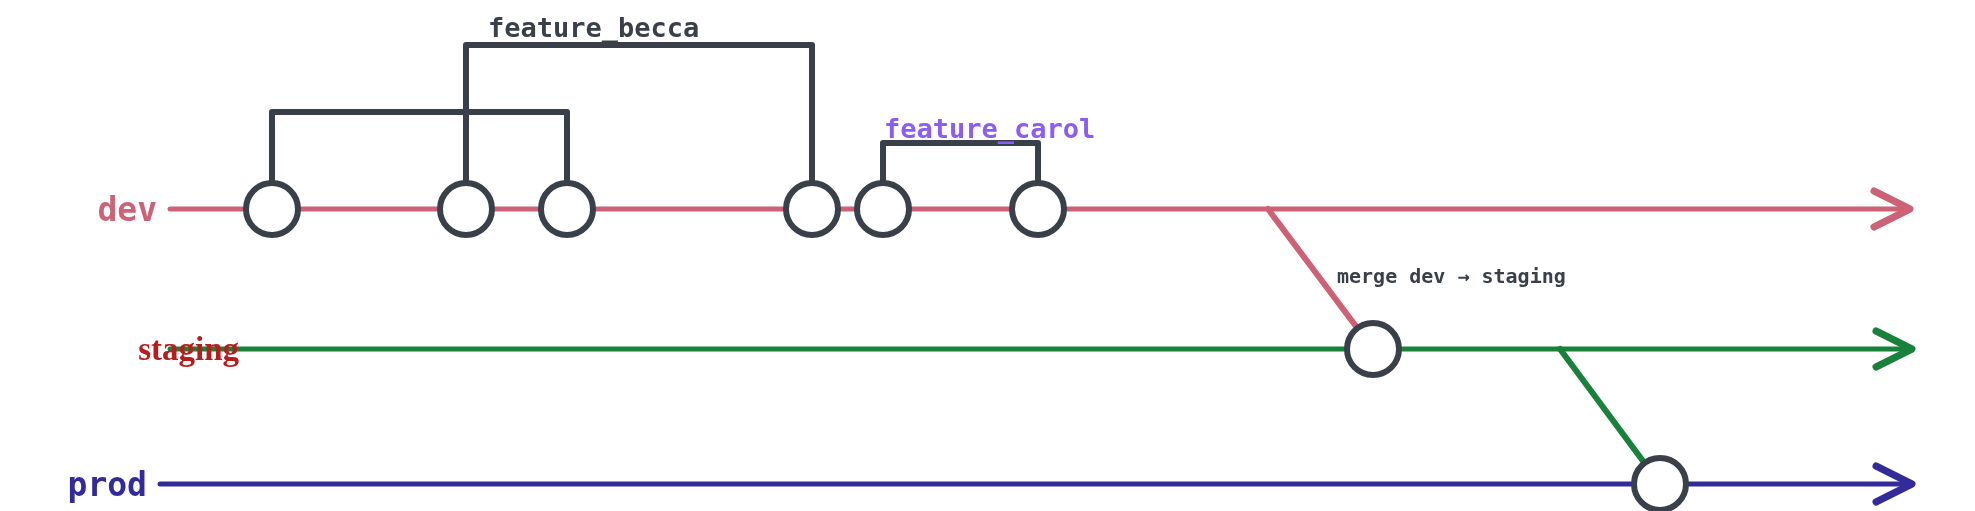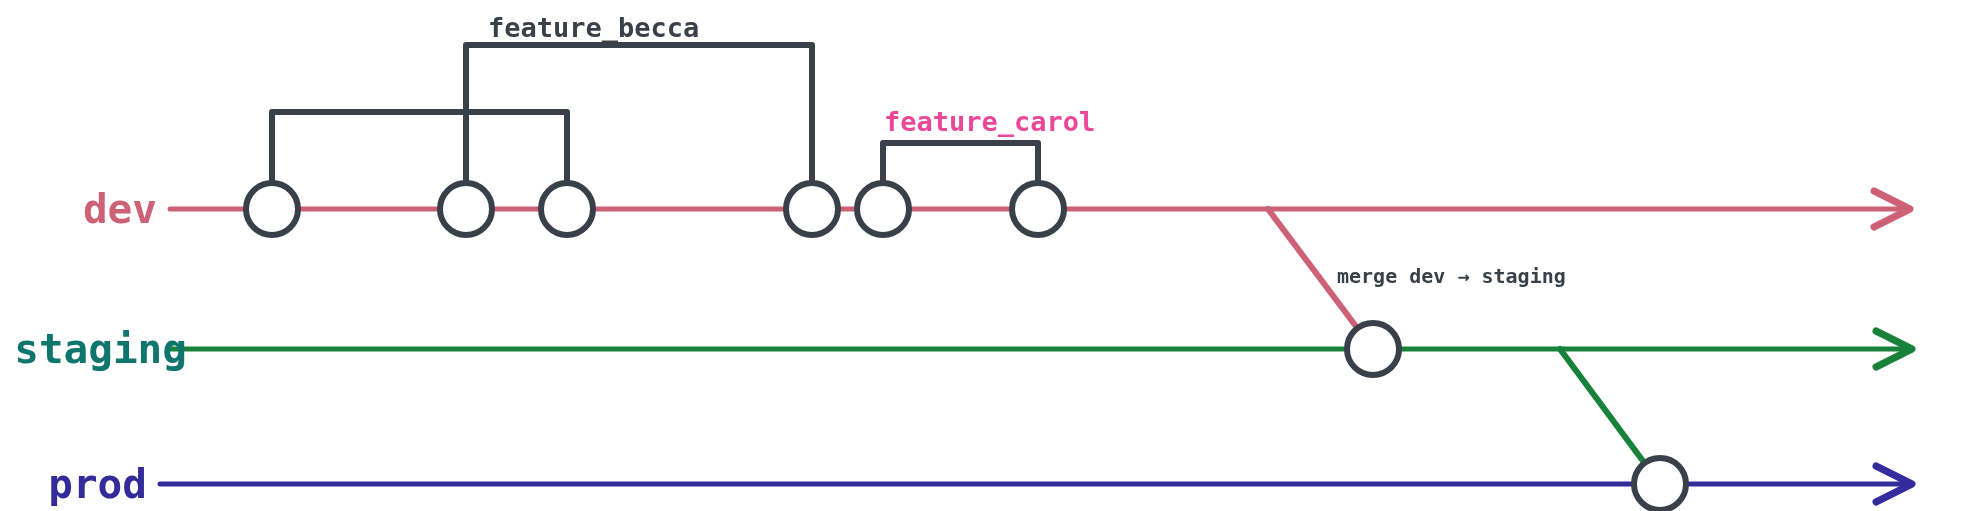--- a/index.html
+++ b/index.html
@@ -20,21 +20,21 @@
     inset: 0;
   }
   .lbl {
     position: absolute;
     white-space: nowrap;
     transform: translateY(-50%);
     font-weight: 600;
     letter-spacing: 0;
     line-height: 1;
   }
-  .lbl.branch  { font-size: 41px; }
+  .lbl.branch  { font-size: 33px; }
   .lbl.feature { font-size: 27px; }
   .lbl.merge   { font-size: 20px; }
 </style>
 </head>
 <body>
 
 <div class="canvas">
   <svg id="diagram-svg" width="1975" height="511" viewBox="0 0 1975 511">
       <line x1="170" y1="209" x2="1904" y2="209" stroke="#cd6276" stroke-width="5" stroke-linecap="round"></line>
       <polyline points="1874,191 1910,209 1874,227" fill="none" stroke="#cd6276" stroke-width="7" stroke-linecap="round" stroke-linejoin="round"></polyline>
@@ -51,20 +51,20 @@
       <circle cx="466" cy="209" r="26" fill="#ffffff" stroke="#3a4049" stroke-width="6"></circle>
       <circle cx="567" cy="209" r="26" fill="#ffffff" stroke="#3a4049" stroke-width="6"></circle>
       <circle cx="812" cy="209" r="26" fill="#ffffff" stroke="#3a4049" stroke-width="6"></circle>
       <circle cx="883" cy="209" r="26" fill="#ffffff" stroke="#3a4049" stroke-width="6"></circle>
       <circle cx="1038" cy="209" r="26" fill="#ffffff" stroke="#3a4049" stroke-width="6"></circle>
       <circle cx="1373" cy="349" r="26" fill="#ffffff" stroke="#3a4049" stroke-width="6"></circle>
       <circle cx="1660" cy="484" r="26" fill="#ffffff" stroke="#3a4049" stroke-width="6"></circle>
     </svg>
 
   <span class="lbl branch" id="L-branch-0" style="right: 1818px; top: 209px; color: rgb(205, 98, 118);">dev</span>
-  <span class="lbl branch" id="L-branch-1" style="right: 1788px; top: 349px; color: #0f766e;">staging</span>
+  <span class="lbl branch" id="L-branch-1" style="right: 1736px; top: 349px; color: #b91c1c; font-family: Liberation Serif, serif;">staging</span>
   <span class="lbl branch" id="L-branch-2" style="right: 1828px; top: 484px; color: rgb(50, 43, 153);">prod</span>
 
   <span class="lbl feature" id="L-feature-1" style="left: 471px; top: 27px; color: rgb(58, 64, 73); margin-left: 17px;">feature_becca</span>
-  <span class="lbl feature" id="L-feature-2" style="left: 884px; top: 121px; color: #ec4899; text-align: right;">feature_carol</span>
+  <span class="lbl feature" id="L-feature-2" style="left: 884px; top: 128px; color: #8b5cf6; text-align: right;">feature_carol</span>
 
   <span class="lbl merge" id="L-merge-0" style="left: 1337px; top: 276px; color: rgb(58, 64, 73);">merge dev → staging</span>
 </div>
 
 </body></html>

